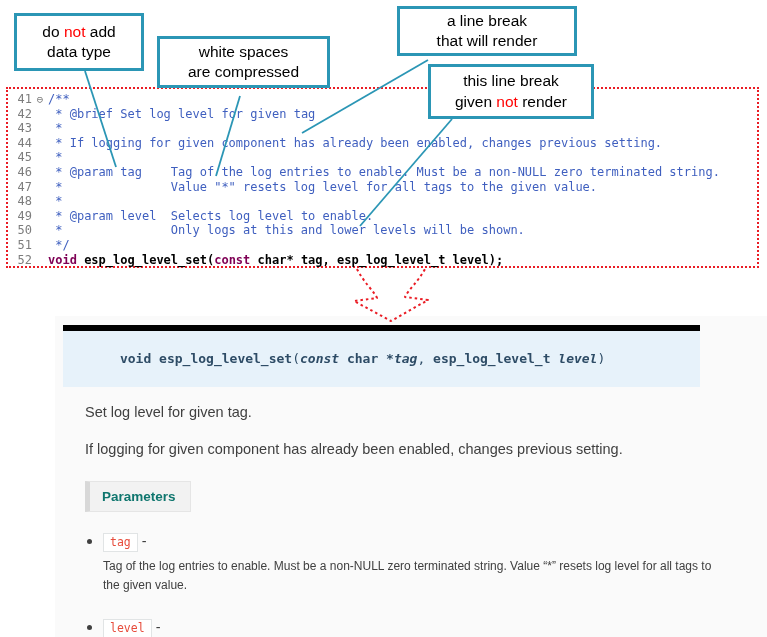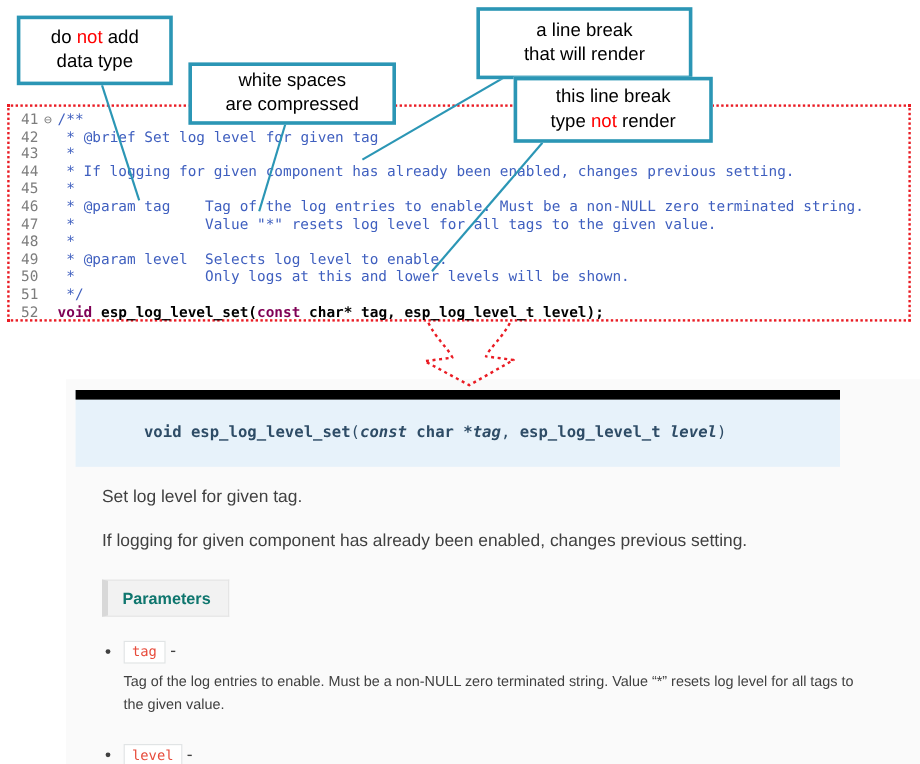--- a/index.html
+++ b/index.html
@@ -37,21 +37,21 @@
   .kw { color:#7f0055; font-weight:bold; }
   .fn { color:#000000; font-weight:bold;margin-top:48px; }
 
   
   .docs {
     position:absolute; left:55px; top:316px; width:712px; height:321px; z-index:1;
     background:#fafafa; color:#404040;
   }
   .sig {
     margin:9px 0 0 8px; width:637px; box-sizing:border-box;
-    border-top:8px solid #000000; background:#e7f2fa;
+    border-top:6px solid #000000; background:#e7f2fa;
     padding:5px 10px 6px;
     font-family:"DejaVu Sans Mono","Liberation Mono",monospace;
     font-size:13px; white-space:pre; color:#2e4c66;
   }
   .sig-kw   { font-weight:bold; }
   .sig-name { font-weight:bold; }
   .sig-cst  { font-weight:bold; font-style:italic; }
   .sig-p    { font-weight:bold; font-style:italic; }
   .sig-type { font-weight:bold; }
   .body-p { margin:15px 0 0 30px; font-size:14.5px; line-height:1.5; }
@@ -81,33 +81,33 @@
     <line x1="428" y1="60" x2="302" y2="133" stroke="#2b96b5" stroke-width="1.8"></line>
     <line x1="452" y1="119" x2="360" y2="226" stroke="#2b96b5" stroke-width="1.8"></line>
     <path d="M 357 269 C 364 283 374 291 377 298 L 354 301 L 391 321 L 428 300 L 405 297 C 408 290 418 282 425 269" fill="none" stroke="#ea1c24" stroke-width="2" stroke-dasharray="2.5 3" stroke-linejoin="round"></path>
   </svg>
 
   <div class="callout" style="left:14px; top:13px; width:130px; height:58px;">
     <div><span>do </span><span class="red">not</span><span> add</span></div>
     <div>data type</div>
   </div>
 
-  <div class="callout" style="left:157px; top:52px; width:173px; height:52px;">
+  <div class="callout" style="left:157px; top:36px; width:173px; height:52px;">
     <div>white spaces</div>
     <div>are compressed</div>
   </div>
 
-  <div class="callout" style="left:397px; top:6px; width:180px; height:60px;">
+  <div class="callout" style="left:397px; top:6px; width:180px; height:50px;">
     <div>a line break</div>
     <div>that will render</div>
   </div>
 
   <div class="callout" style="left:428px; top:64px; width:166px; height:55px;">
     <div>this line break</div>
-    <div><span>type </span><span class="red">not</span><span> render</span></div>
+    <div><span>given </span><span class="red">not</span><span> render</span></div>
   </div>
 
   <div class="code-block">
     <div class="cl"><span class="ln">41</span><span class="fold">⊖</span><span class="cmt">/**</span></div>
     <div class="cl"><span class="ln">42</span><span class="fold"></span><span class="cmt"> * </span><span class="cmt tagb">@brief</span><span class="cmt"> Set log level for given tag</span></div>
     <div class="cl"><span class="ln">43</span><span class="fold"></span><span class="cmt"> *</span></div>
     <div class="cl"><span class="ln">44</span><span class="fold"></span><span class="cmt"> * If logging for given component has already been enabled, changes previous setting.</span></div>
     <div class="cl"><span class="ln">45</span><span class="fold"></span><span class="cmt"> *</span></div>
     <div class="cl"><span class="ln">46</span><span class="fold"></span><span class="cmt"> * </span><span class="cmt tagb">@param</span><span class="cmt"> tag    Tag of the log entries to enable. Must be a non-NULL zero terminated string.</span></div>
     <div class="cl"><span class="ln">47</span><span class="fold"></span><span class="cmt"> *               Value "*" resets log level for all tags to the given value.</span></div>

